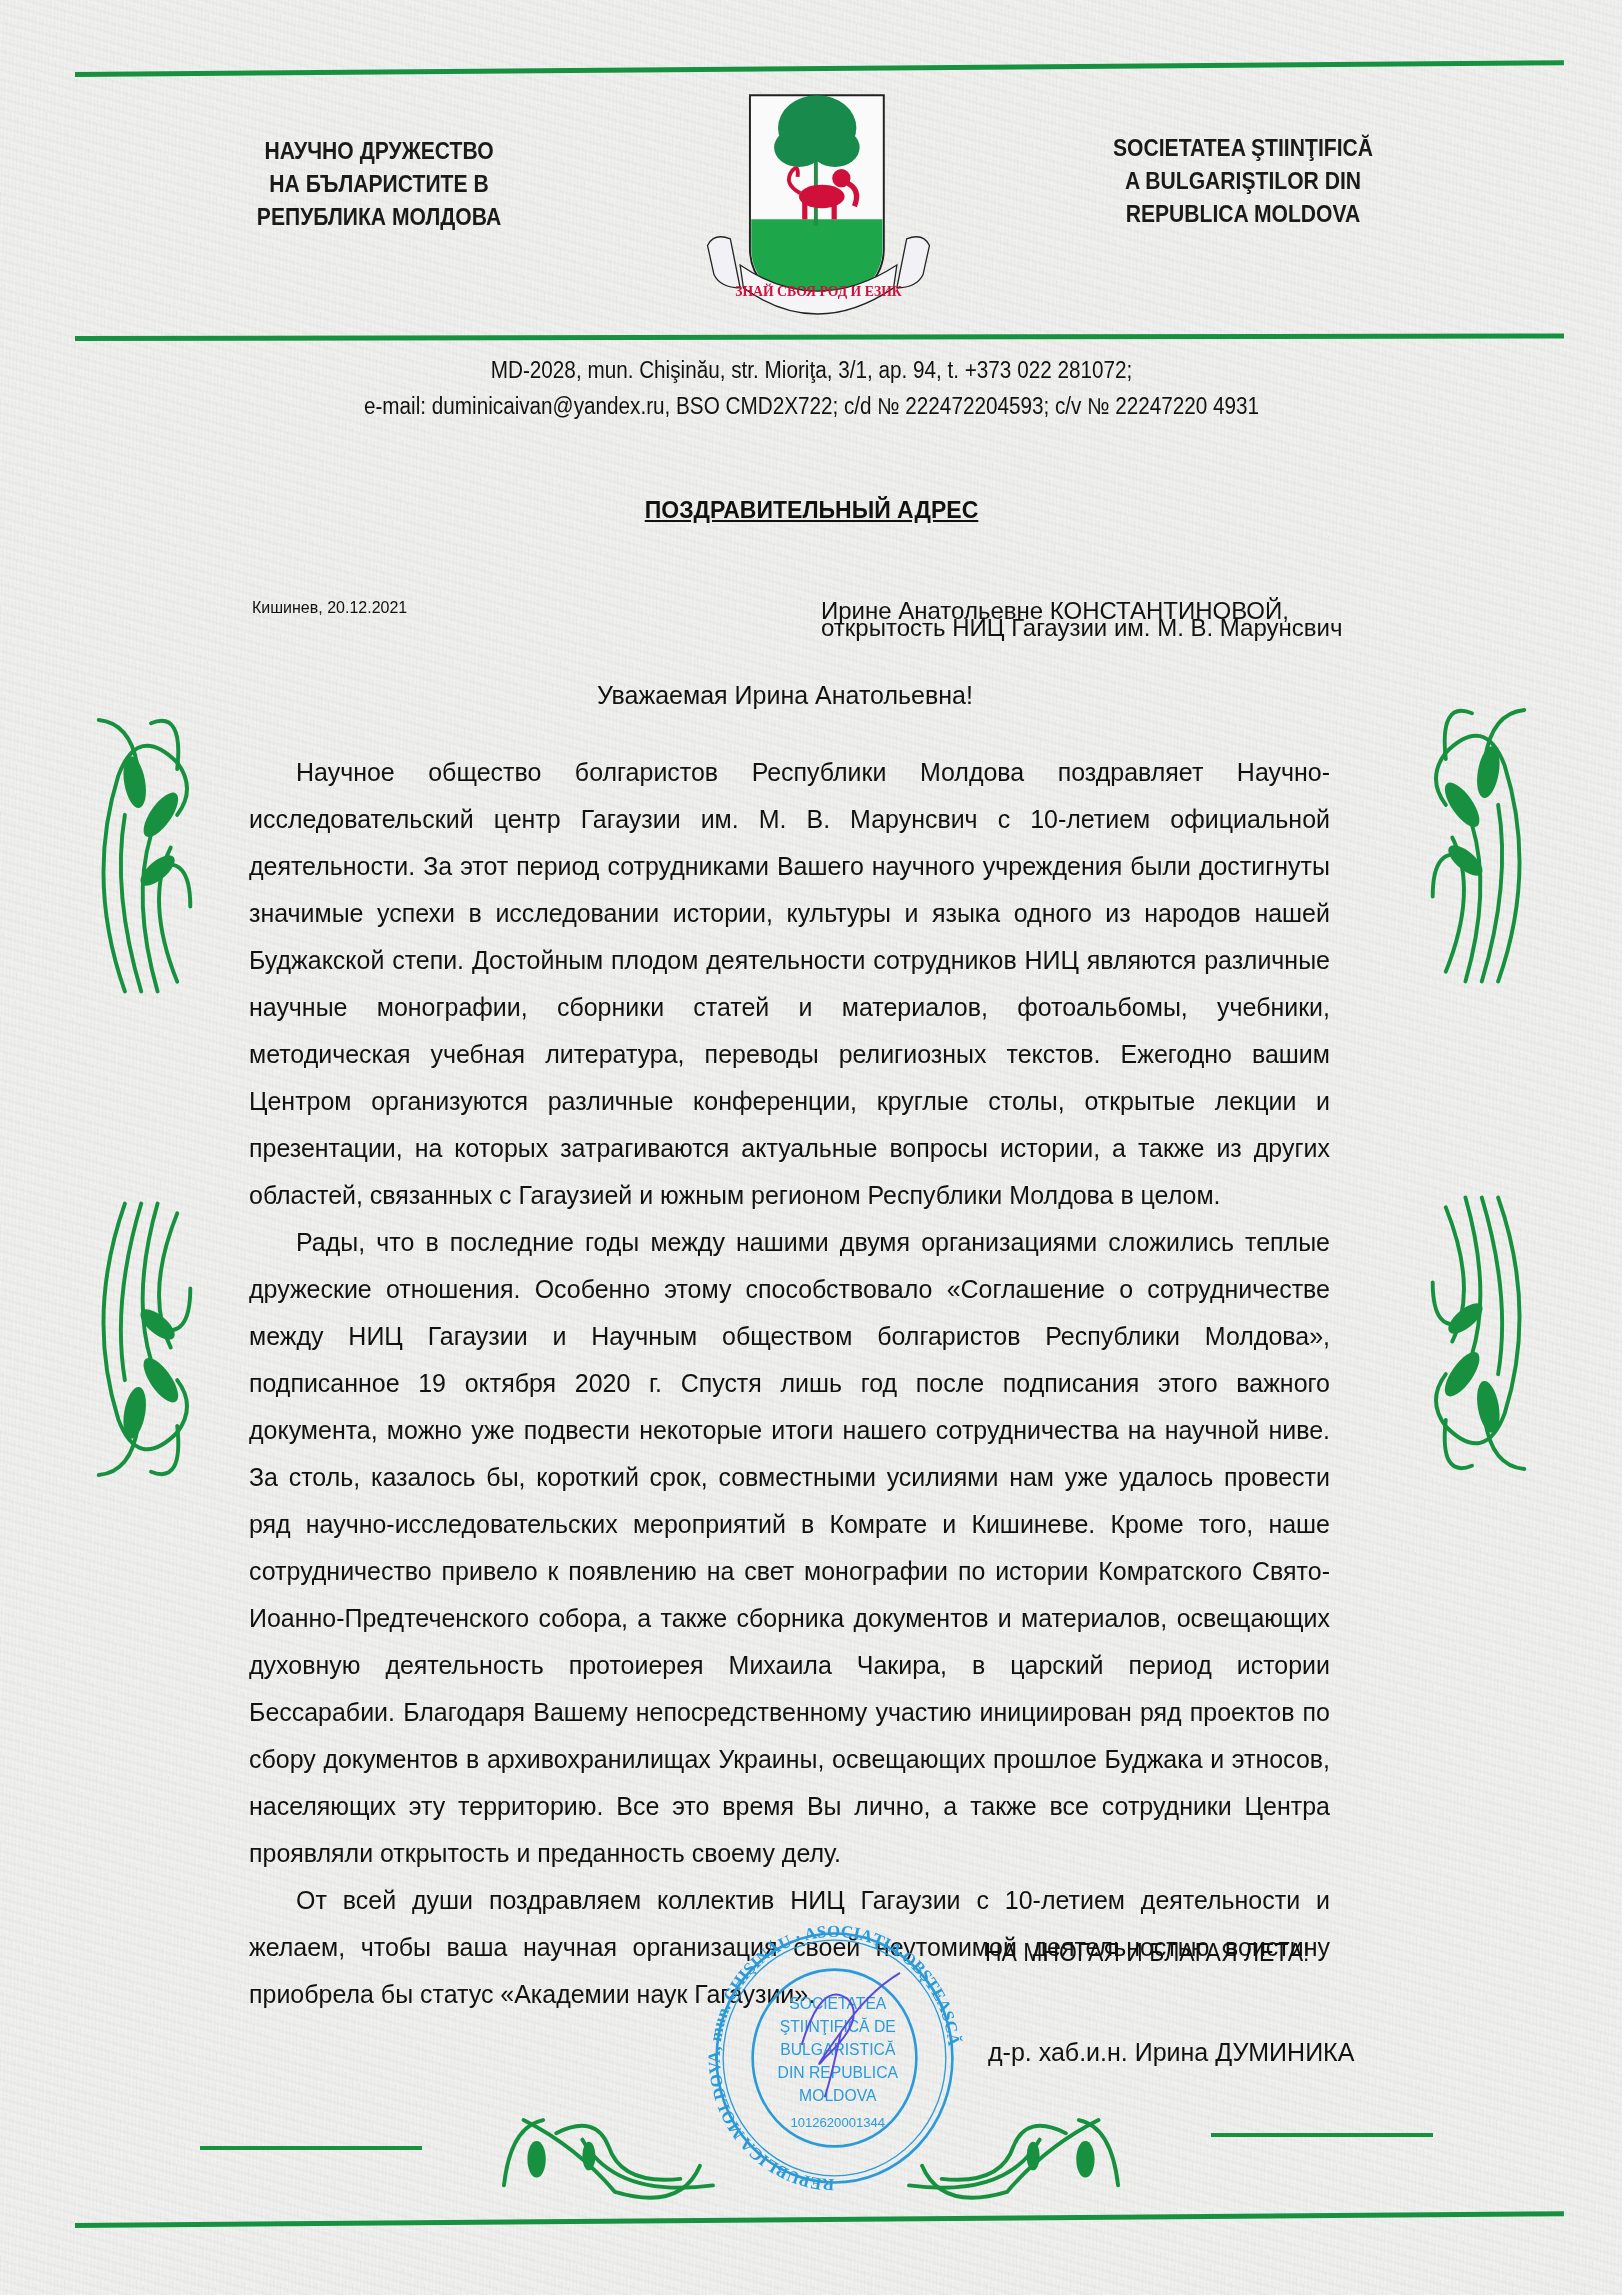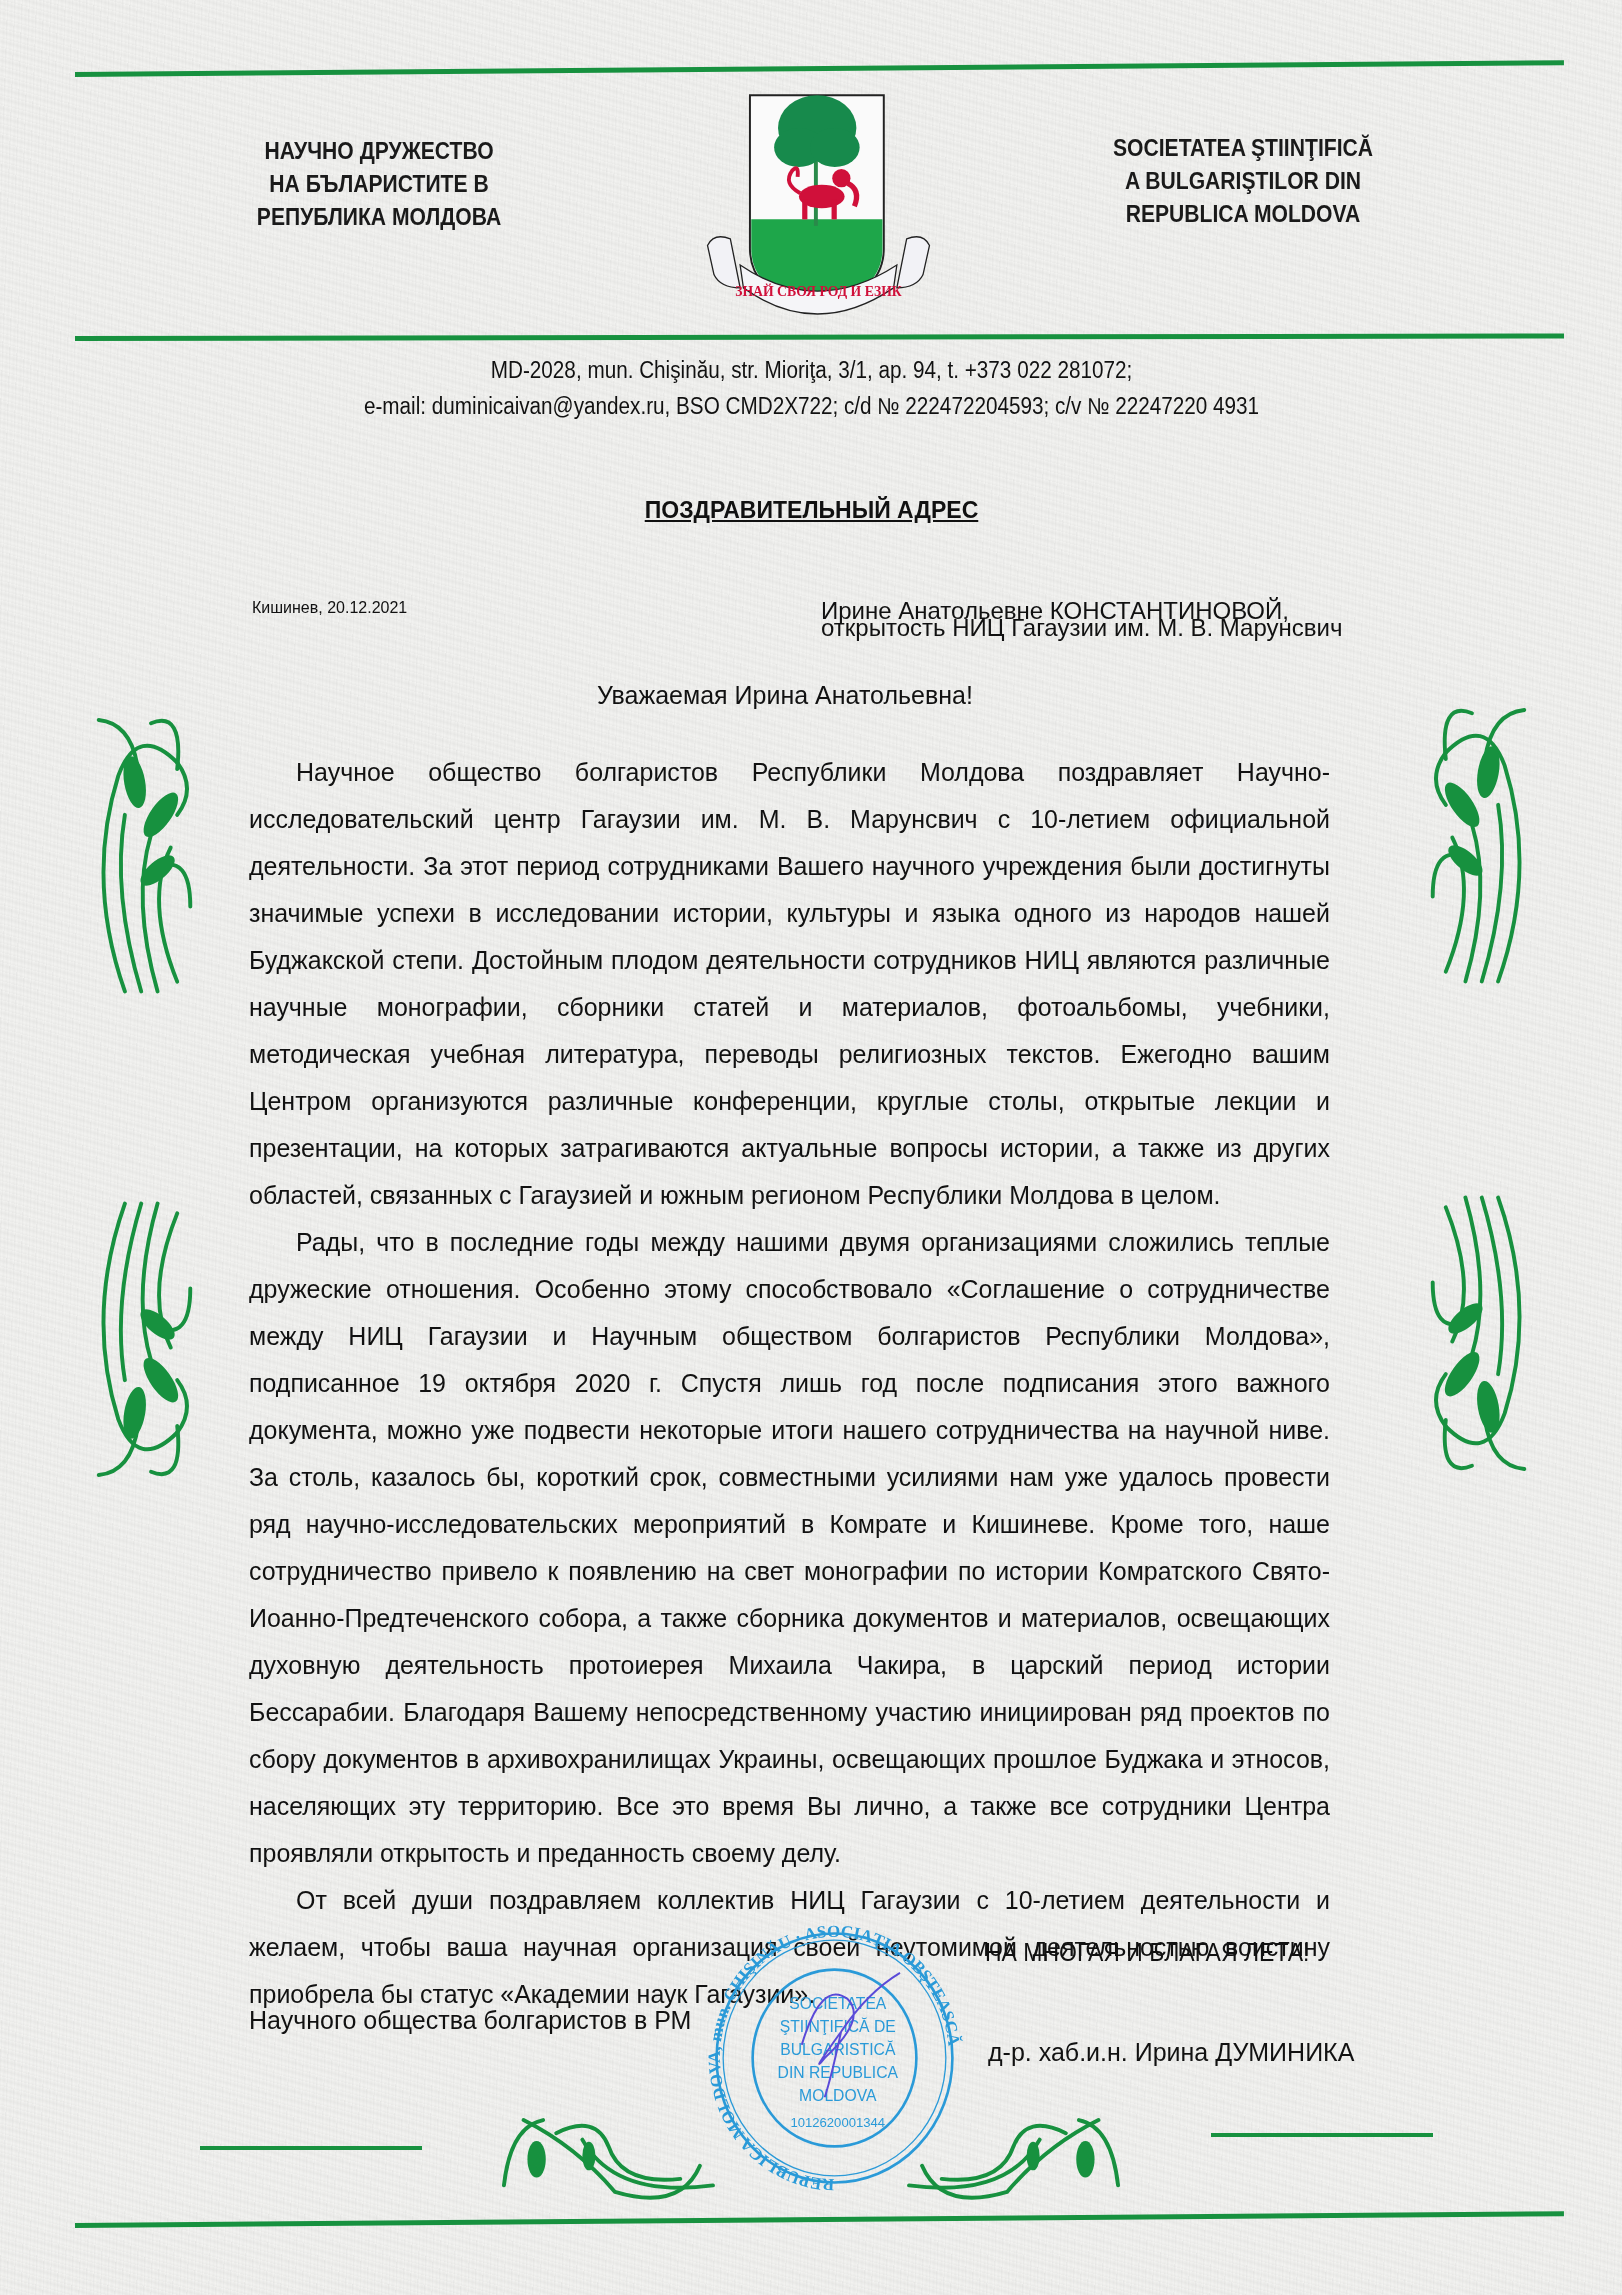--- a/index.html
+++ b/index.html
@@ -152,21 +152,20 @@
   </g>
   <g fill="#17913f">
     <ellipse cx="85" cy="150" rx="16" ry="40" transform="rotate(-10 85 150)"></ellipse>
     <ellipse cx="125" cy="200" rx="16" ry="40" transform="rotate(35 125 200)"></ellipse>
     <ellipse cx="120" cy="285" rx="14" ry="32" transform="rotate(50 120 285)"></ellipse>
   </g>
 </svg>
 
 <div class="sig" style="left:985px; top:1934px; transform:scaleX(0.92); transform-origin:left;">НА МНОГАЯ И БЛАГАЯ ЛЕТА!</div>
 <div class="sig" style="left:249px; top:2002px;">
-  <div>Научного общества болгаристов в РМ</div>
 </div>
 <div class="sig" style="left:988px; top:2034px;">д-р. хаб.и.н. Ирина ДУМИНИКА</div>
 
 <svg style="left:710px; top:1927px;" width="249" height="262" viewBox="0 0 380 400">
   <defs>
     <path id="stampOuter" d="M190 385 a175 185 0 1 1 0.1 0"></path>
   </defs>
   <ellipse cx="190" cy="200" rx="180" ry="190" fill="none" stroke="#2a9ad8" stroke-width="4"></ellipse>
   <ellipse cx="190" cy="200" rx="170" ry="180" fill="none" stroke="#2a9ad8" stroke-width="2"></ellipse>
   <ellipse cx="190" cy="200" rx="125" ry="135" fill="none" stroke="#2a9ad8" stroke-width="4"></ellipse>

